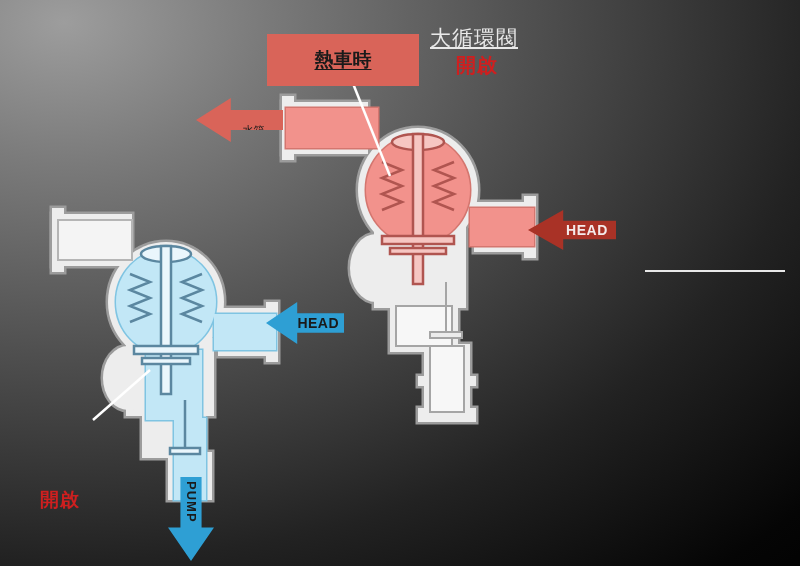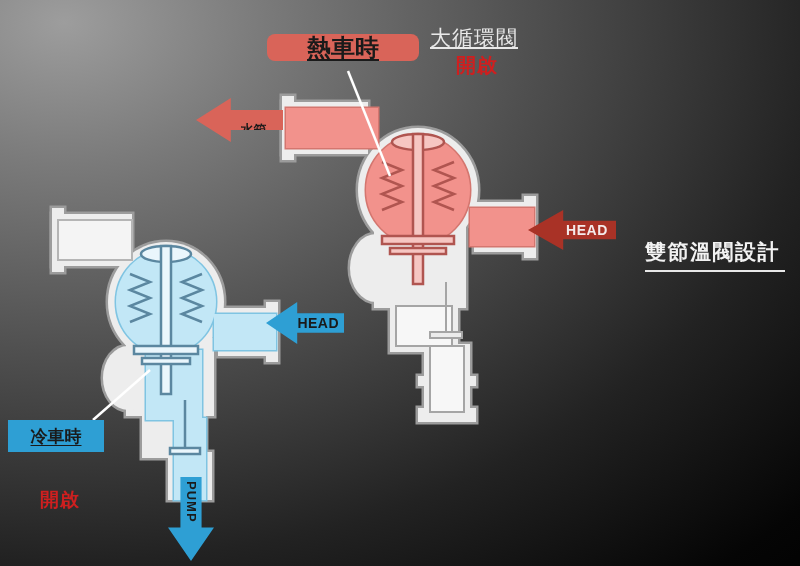--- a/index.html
+++ b/index.html
@@ -18,31 +18,31 @@
   .cold-flow-fill{fill:var(--cold-fill,#c2e7f6);stroke:none;}
   .hot-mech{stroke:#b05550;}
   .cold-mech{stroke:#5b87a0;}
   .overlay{left:0;top:0;width:800px;height:566px;pointer-events:none;}
   .overlay line{stroke:#fff;stroke-width:2.5;}
   
   .arrow{position:absolute;display:flex;align-items:center;}
   .arrow-left{clip-path:polygon(0 50%, 40% 0, 40% 27%, 100% 27%, 100% 73%, 40% 73%, 40% 100%);}
   .arrow-down{clip-path:polygon(27% 0, 73% 0, 73% 60%, 100% 60%, 50% 100%, 0 60%, 27% 60%);}
   .radiator-arrow{left:196px;top:98px;width:87px;height:44px;background:var(--hot-box,#d96459);justify-content:center;}
-  .radiator-arrow .arrow-text{padding-left:32%;font-size:13px;font-weight:bold;color:var(--label-text,#1a1a1a);margin-top:20px;}
+  .radiator-arrow .arrow-text{padding-left:32%;font-size:11px;font-weight:normal;color:var(--label-text,#1a1a1a);margin-top:20px;}
   .hot-head-arrow{left:528px;top:210px;width:88px;height:40px;background:var(--hot-head-arrow,#a93226);justify-content:center;}
   .hot-head-arrow .arrow-text{padding-left:34%;font-size:14px;font-weight:bold;color:#f4eaea;letter-spacing:.5px;}
   .cold-head-arrow{left:266px;top:302px;width:78px;height:42px;background:var(--cold-accent,#2e9fd4);justify-content:center;}
   .cold-head-arrow .arrow-text{padding-left:34%;font-size:14px;font-weight:bold;color:var(--label-text,#1a1a1a);letter-spacing:.5px;}
   .pump-arrow{left:168px;top:477px;width:46px;height:84px;background:var(--cold-accent,#2e9fd4);align-items:flex-start;justify-content:center;}
   .pump-arrow .arrow-text{writing-mode:vertical-rl;font-size:13px;font-weight:bold;color:var(--label-text,#13222b);padding-top:4px;letter-spacing:1px;}
   
   .callout{position:absolute;display:flex;align-items:center;justify-content:center;font-weight:bold;color:var(--label-text,#1a1a1a);}
   .callout span{text-decoration:underline;text-underline-offset:3px;}
-  .hot-box{left:267px;top:34px;width:152px;height:27px;background:var(--hot-box,#d96459);font-size:24px;border-radius:8px;}
+  .hot-box{left:267px;top:34px;width:152px;height:52px;background:var(--hot-box,#d96459);font-size:19px;}
   .cold-box{left:8px;top:420px;width:96px;height:32px;background:var(--cold-accent,#2e9fd4);font-size:17px;}
   
   .txt{position:absolute;white-space:nowrap;}
   .hot-name{left:430px;top:24px;font-size:21px;color:#e9e9e9;letter-spacing:1px;text-decoration:underline;}
   .hot-state{left:456px;top:52px;font-size:20px;font-weight:bold;color:var(--open-text,#cf1f1f);letter-spacing:1px;}
   .cold-name{left:12px;top:460px;font-size:20px;color:#e9e9e9;letter-spacing:1px;}
   .cold-state{left:40px;top:487px;font-size:19px;font-weight:bold;color:var(--open-text,#cf1f1f);letter-spacing:1px;}
   .main-title{left:645px;top:238px;font-size:21px;font-weight:bold;color:var(--title-text,#f2f2f2);letter-spacing:1.5px;}
   .title-underline{position:absolute;left:645px;top:270px;width:140px;height:2px;background:#e8e8e8;}
 </style>
@@ -143,24 +143,20 @@
   <div class="arrow arrow-left cold-head-arrow">
     <span class="arrow-text">HEAD</span>
   </div>
   <div class="arrow arrow-down pump-arrow">
     <span class="arrow-text">PUMP</span>
   </div>
 
   <div class="callout hot-box">
     <span>熱車時</span>
   </div>
-  <div class="callout cold-box">
-    <span>冷車時</span>
-  </div>
 
   <div class="txt hot-name">大循環閥</div>
   <div class="txt hot-state">開啟</div>
   <div class="txt cold-state">開啟</div>
 
-  <div class="txt main-title">雙節溫閥設計</div>
   <div class="title-underline"></div>
 
 </div>
 
 </body></html>

